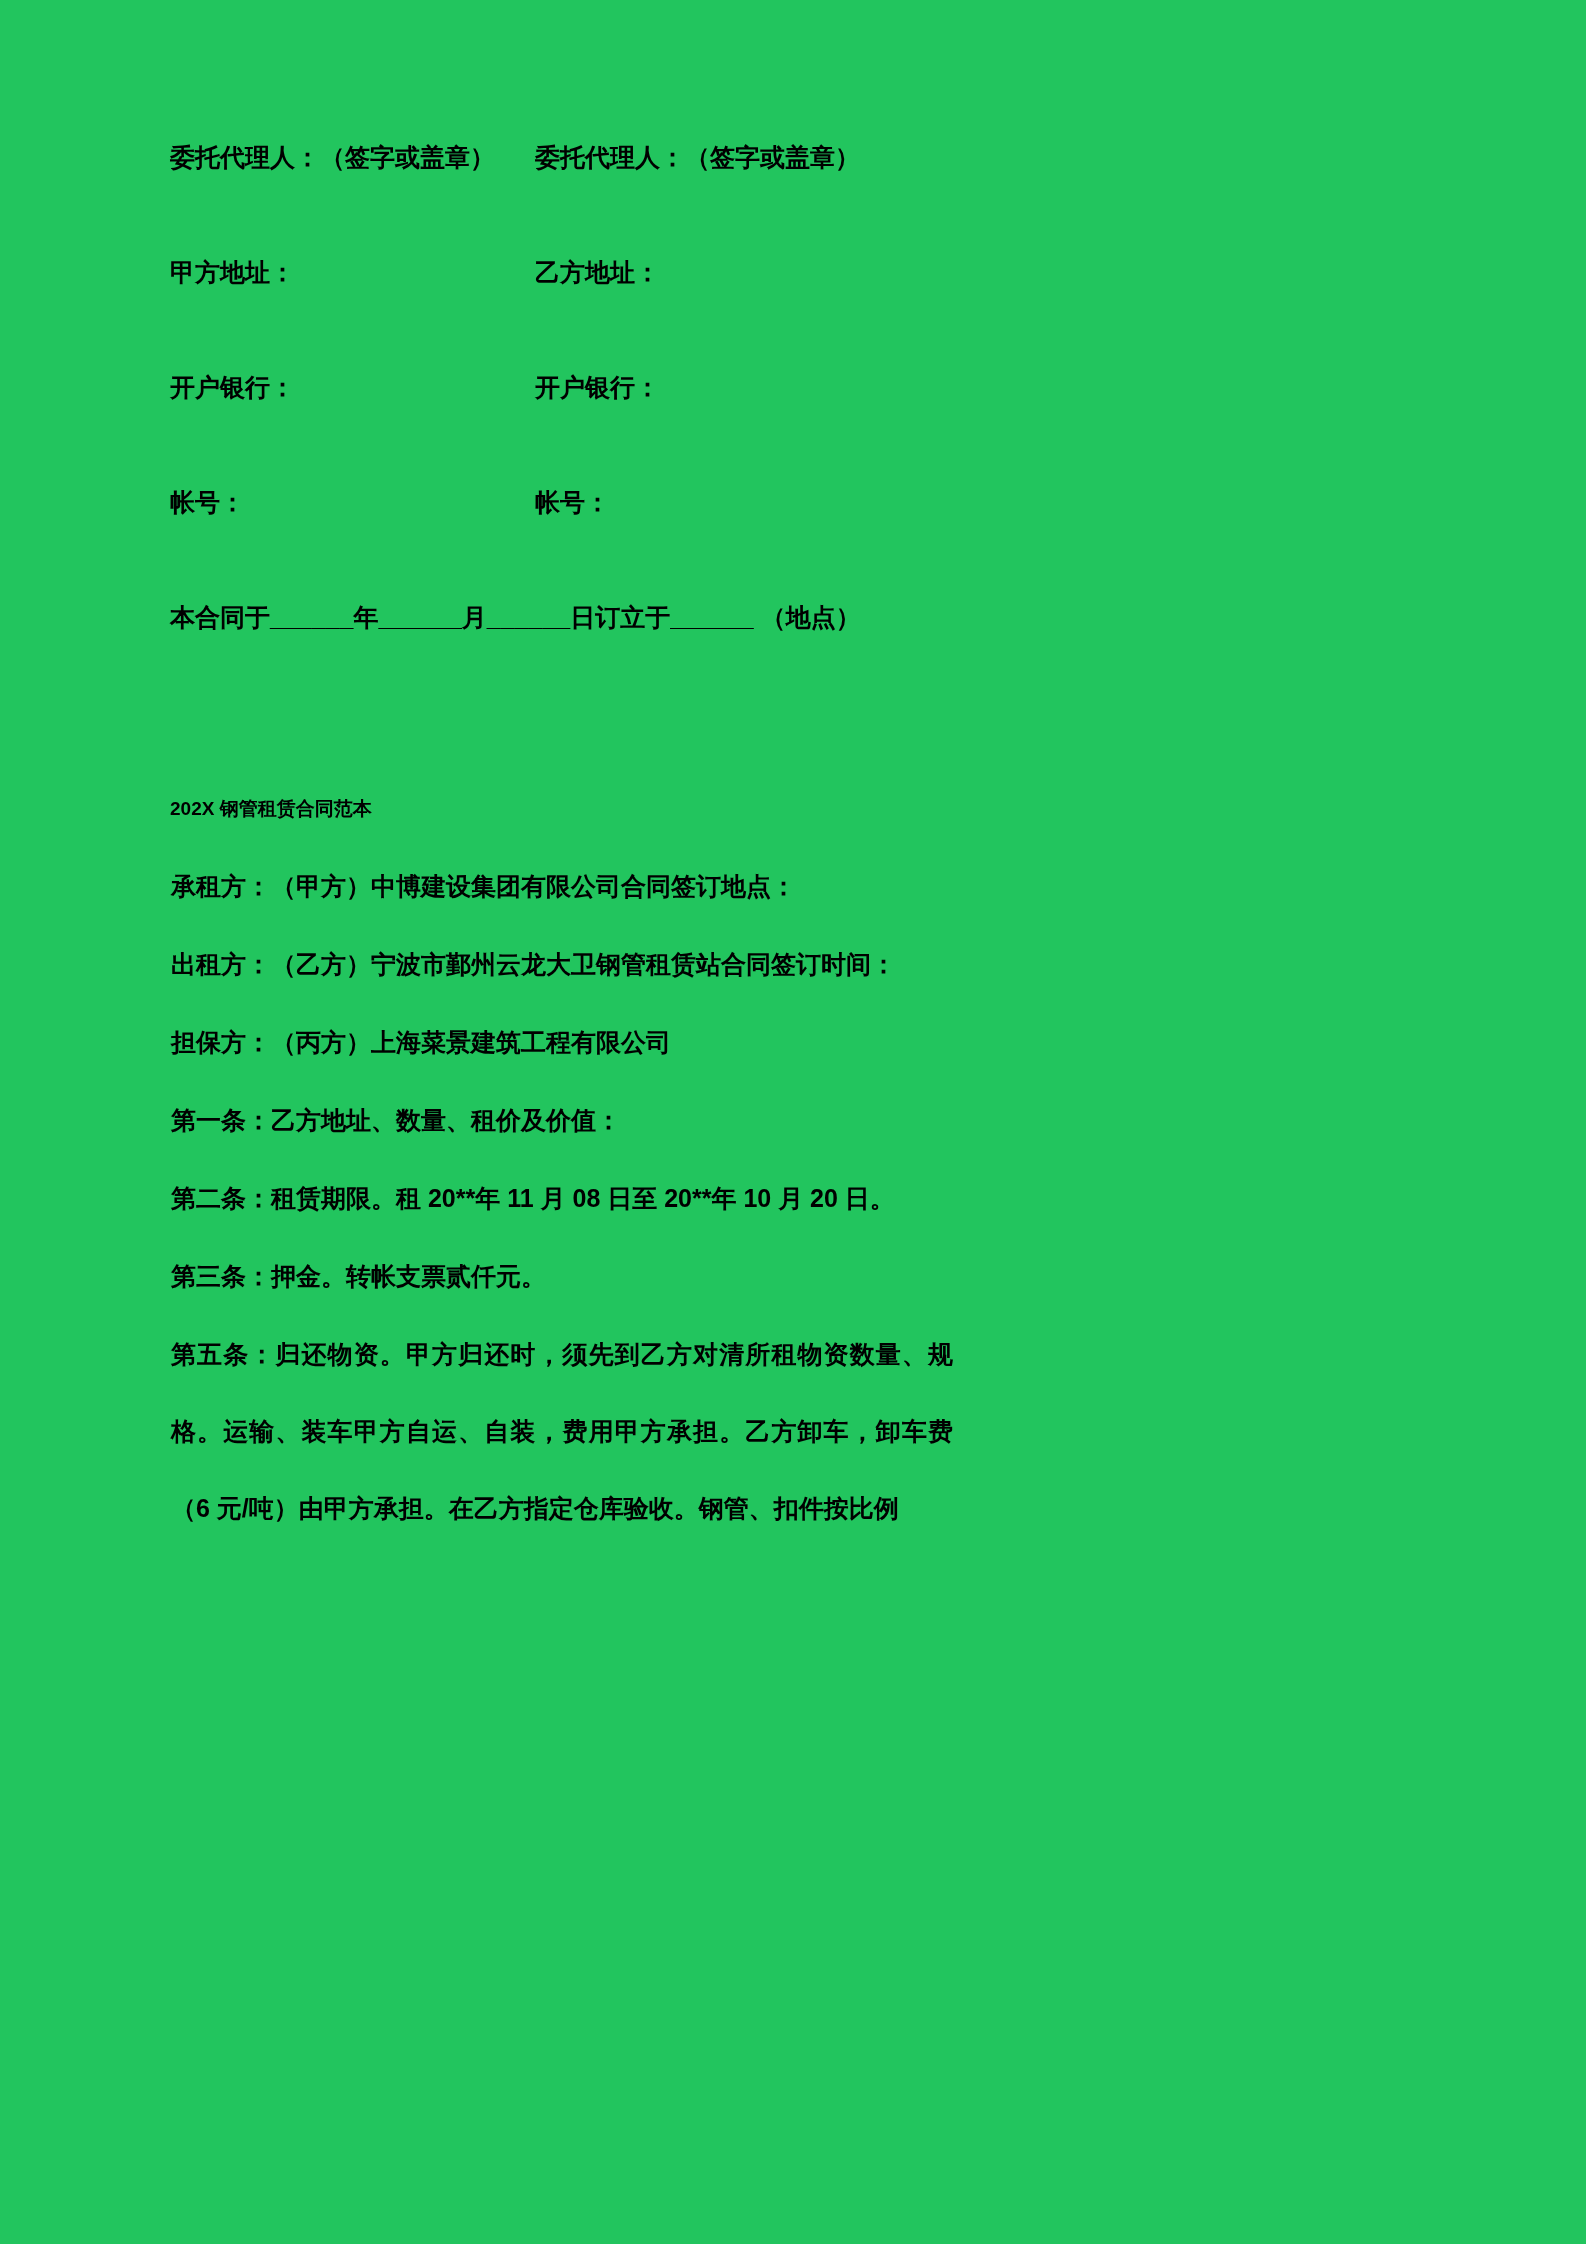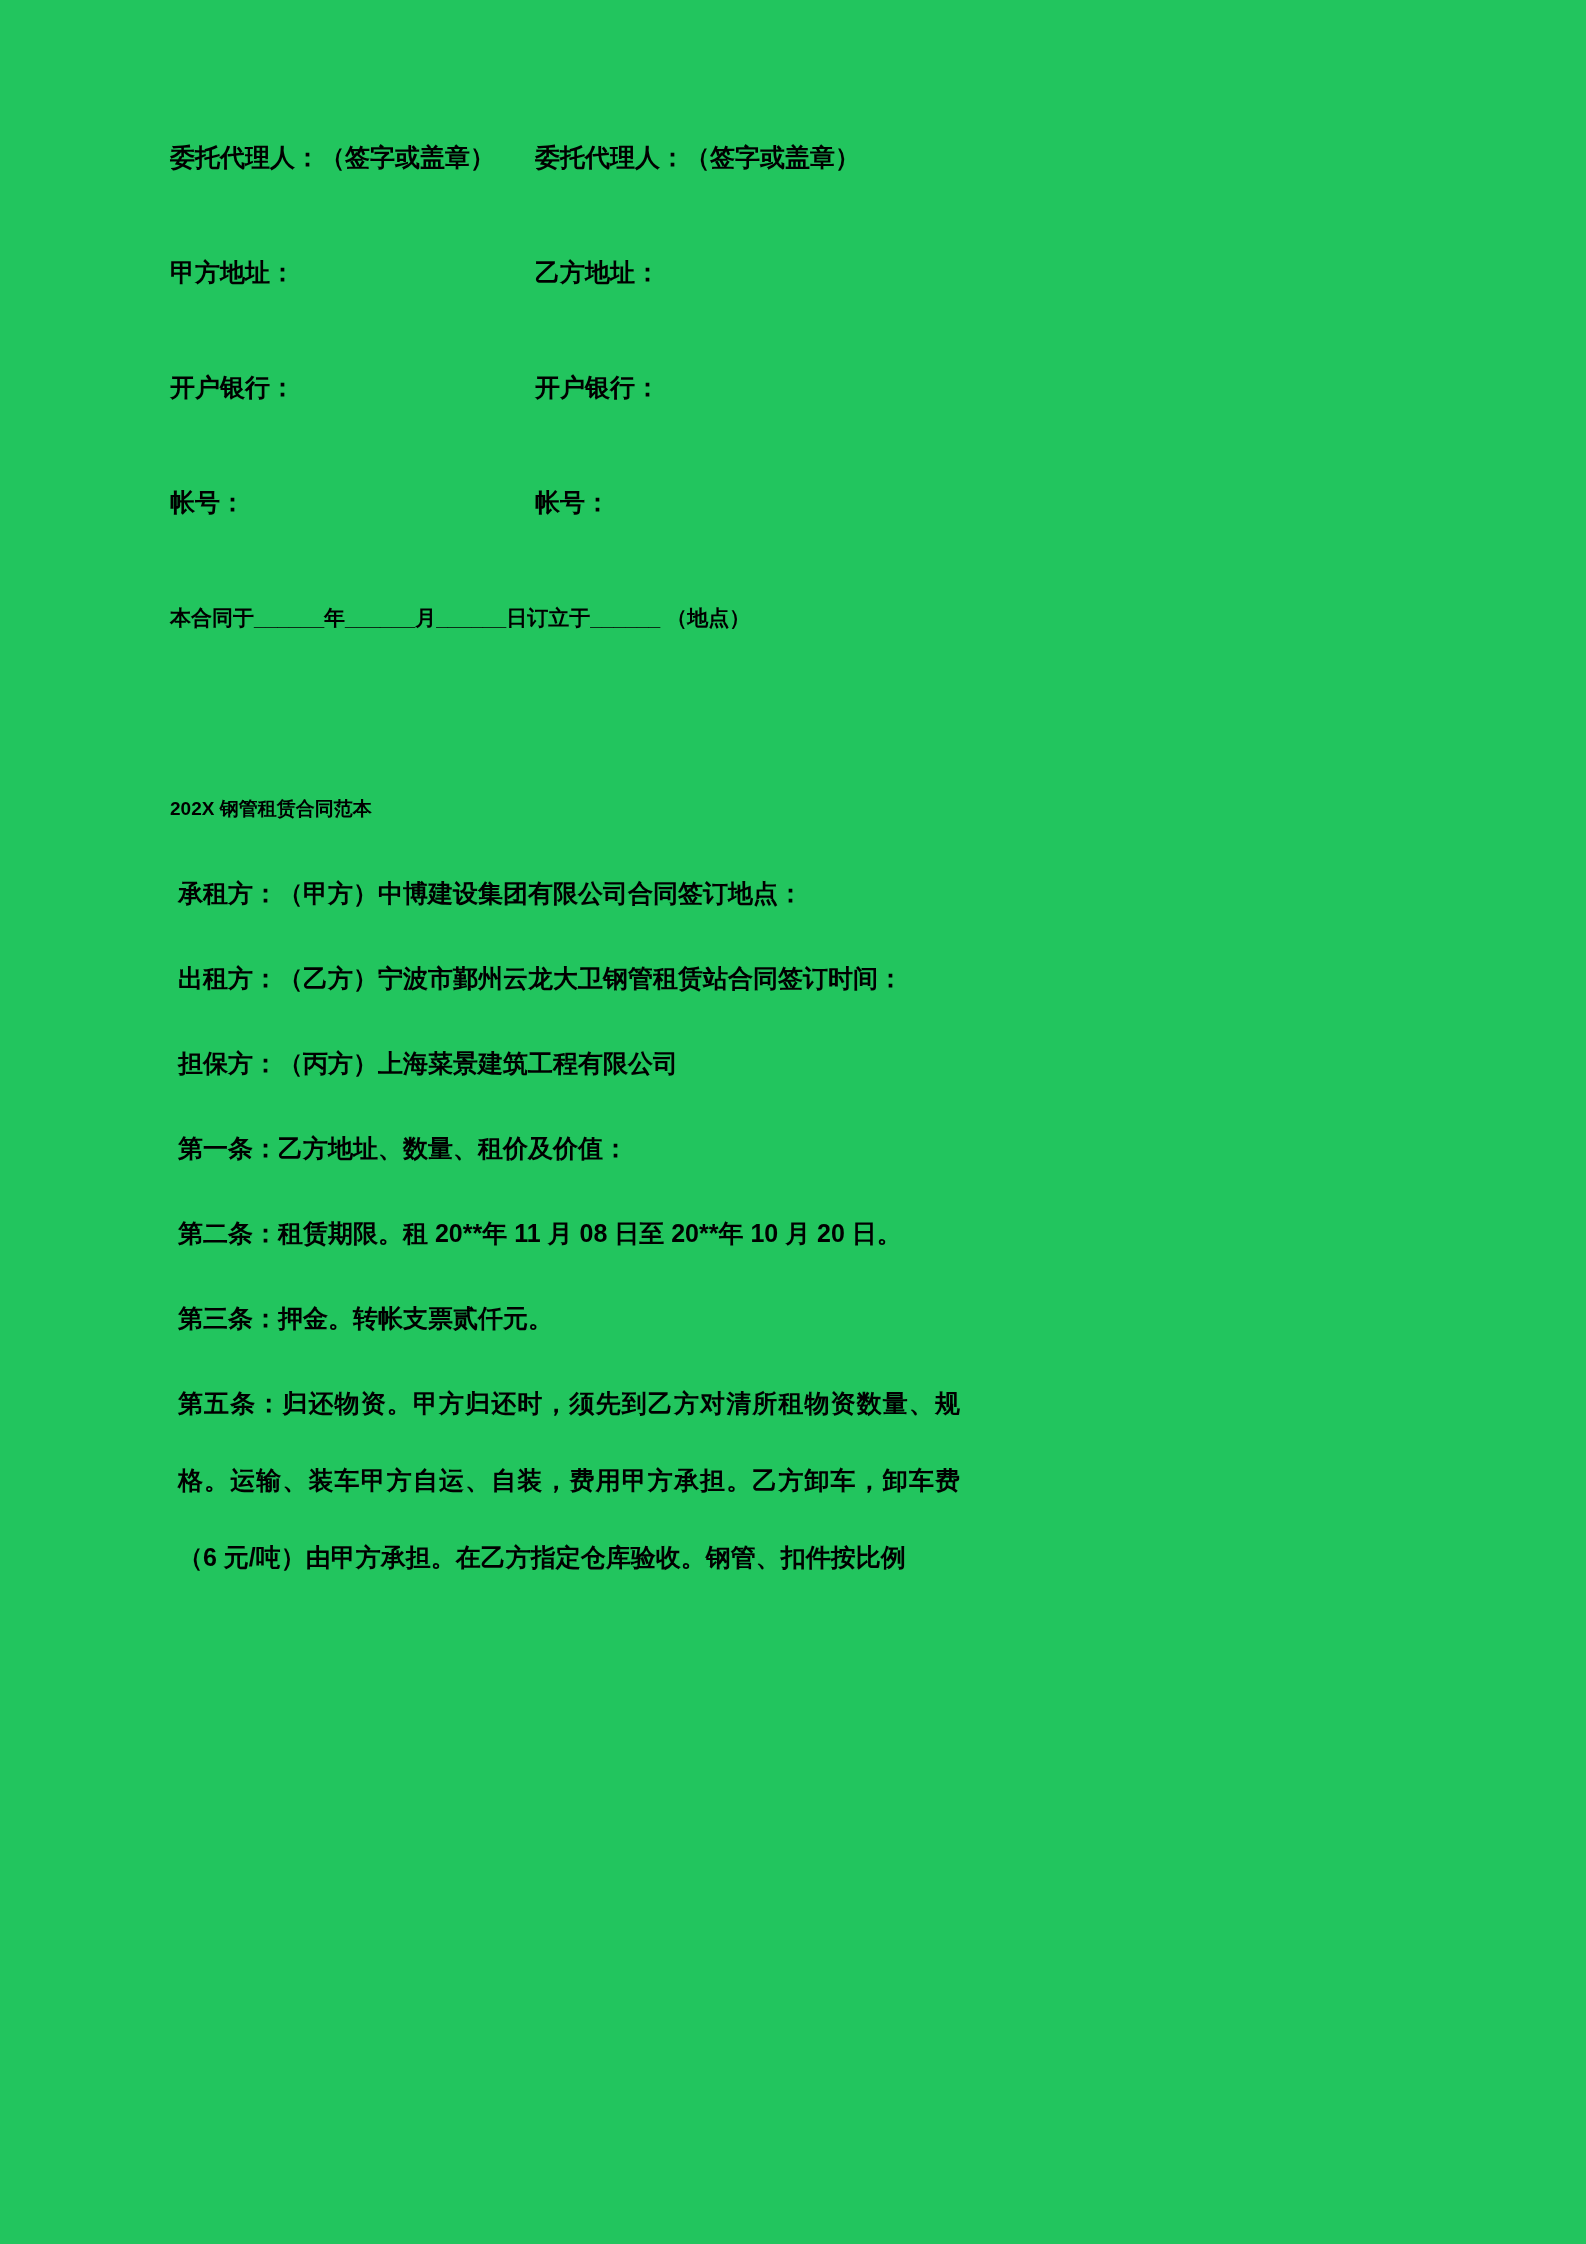--- a/index.html
+++ b/index.html
@@ -27,37 +27,37 @@
     white-space: nowrap;
   }
   .sig-left {
     width: 365px;
     flex: 0 0 365px;
   }
   .sig-right {
     flex: 1;
   }
   .date-line {
-    font-size: 21px;
+    font-size: 25px;
     line-height: 115px;
     white-space: nowrap;
   }
   .section-gap {
     height: 95px;
   }
   .doc-title {
     font-size: 19px;
     line-height: 77px;
   }
   .para {
     font-size: 25px;
     line-height: 77px;
     max-width: 782px;
     text-align: justify;
-    margin: 8px;
+    margin: 1px;
   }
 </style>
 </head>
 <body>
 
 <div class="page">
 
   <div class="sig-block">
     <div class="sig-row">
       <span class="sig-left">委托代理人：（签字或盖章）</span>

